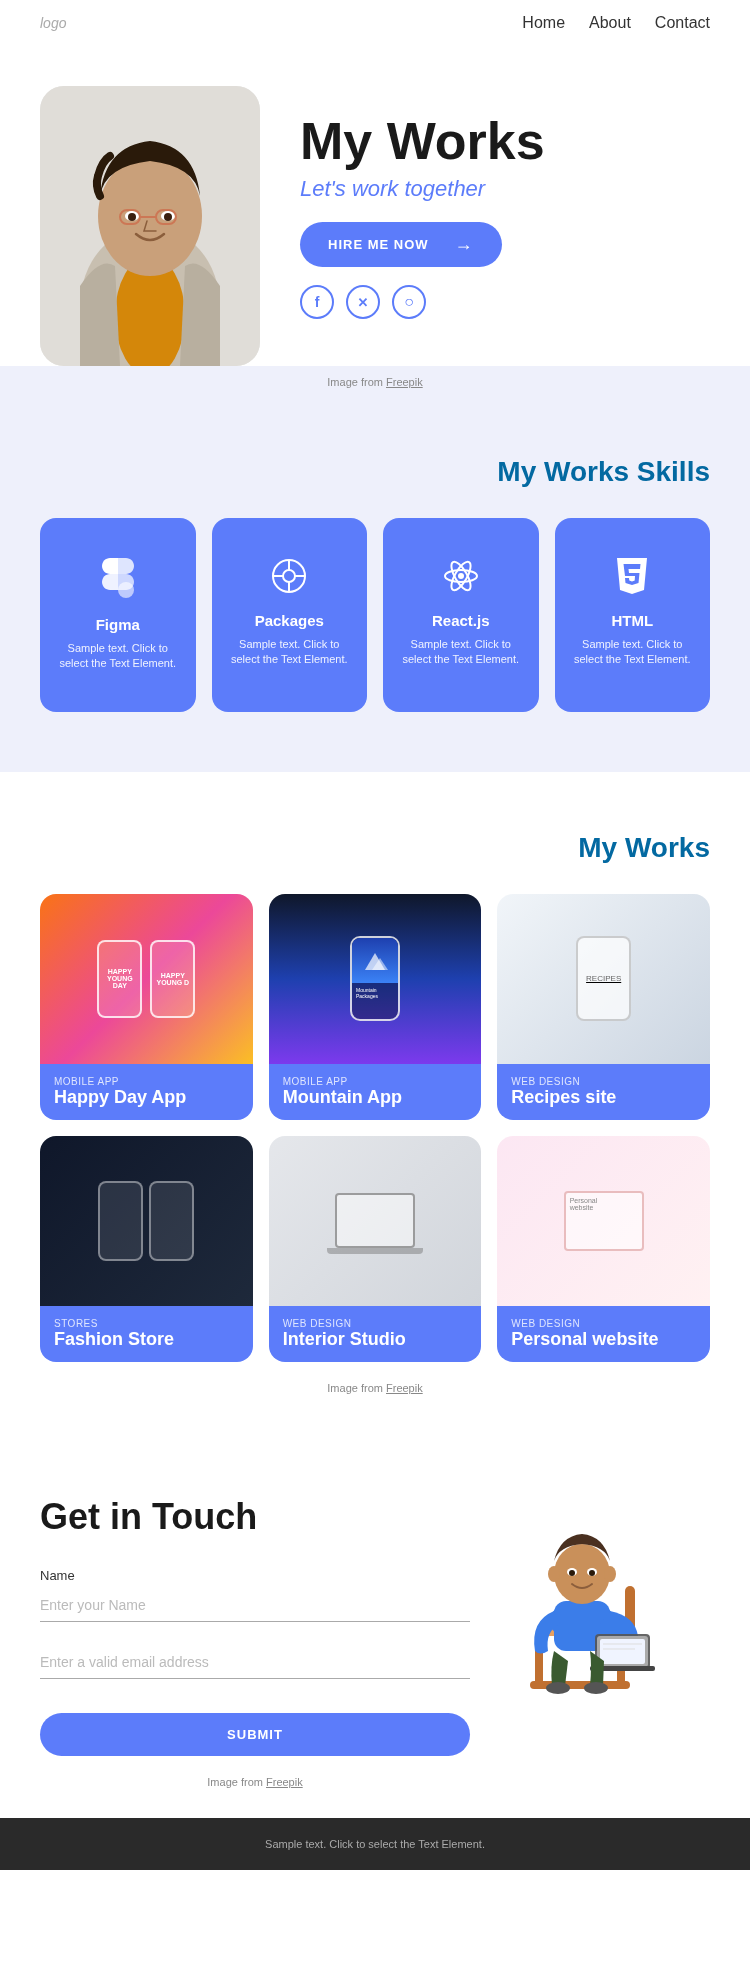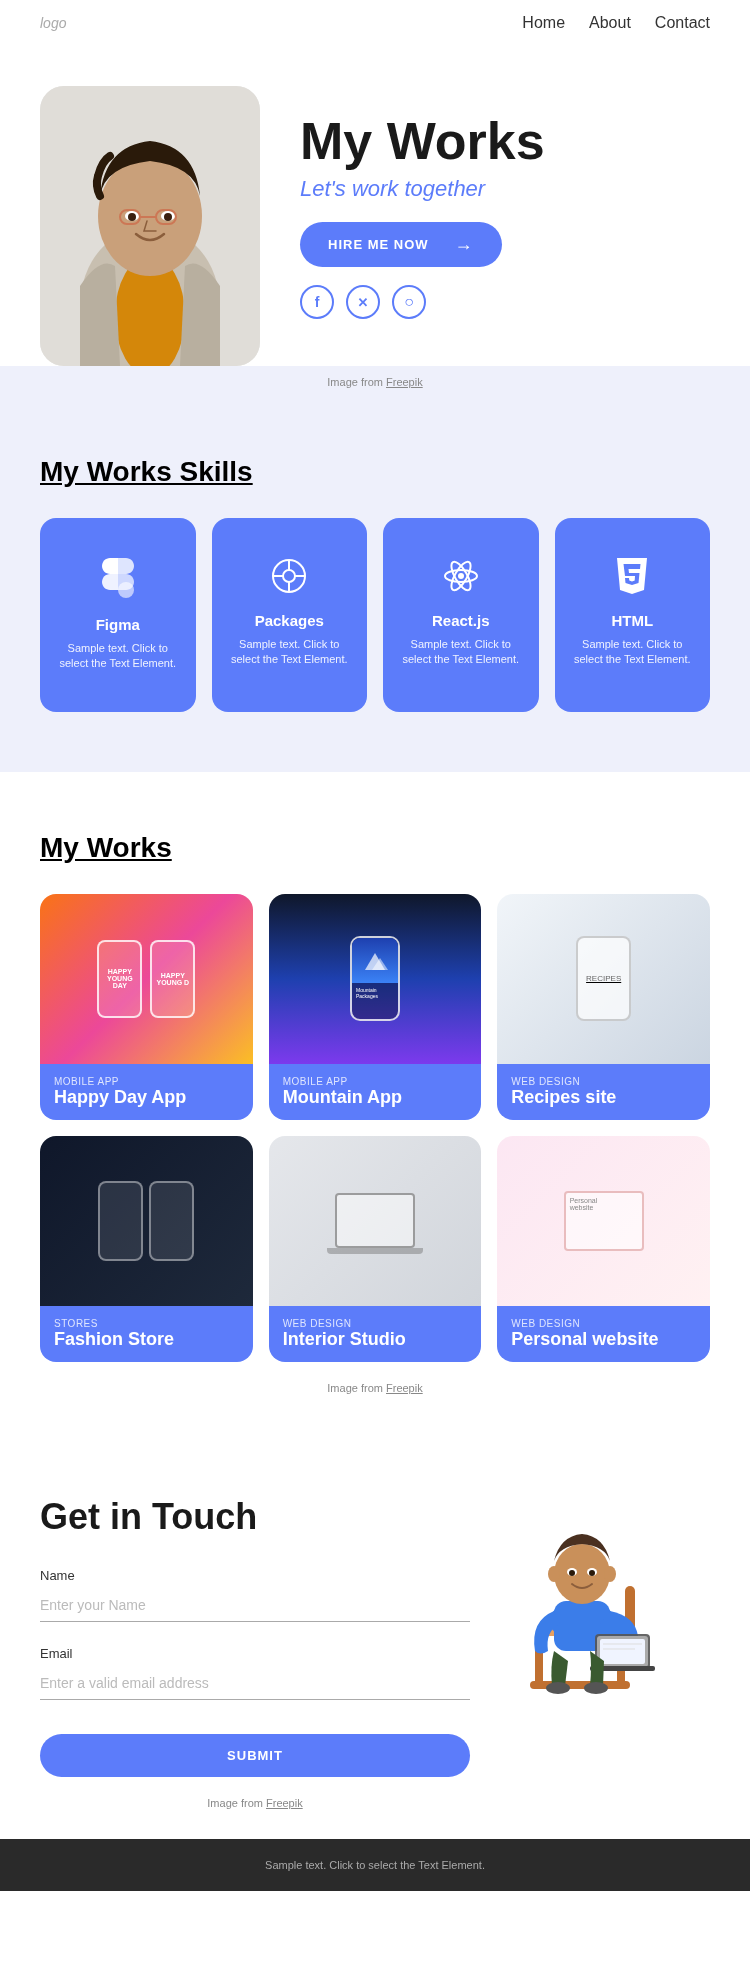--- a/index.html
+++ b/index.html
@@ -41,21 +41,21 @@
       width: 34px; height: 34px; border-radius: 50%; border: 2px solid #5c7cfa;
       display: flex; align-items: center; justify-content: center;
       color: #5c7cfa; font-size: 14px; font-weight: 700; cursor: pointer;
     }
     .hero-bottom-strip { background: #eef0fb; padding: 10px 40px 18px; }
     .image-credit { font-size: 11px; color: #888; text-align: center; }
     .image-credit a { color: #888; }
 
     
     .skills-section { background: #eef0fb; padding: 50px 40px 60px; }
-    .section-title { text-align: left; font-size: 28px; font-weight: 700; color: #000000; margin-bottom: 30px; text-decoration: underline; }
+    .section-title { text-align: right; font-size: 28px; font-weight: 700; color: #0369a1; margin-bottom: 30px; }
     .skills-grid { display: grid; grid-template-columns: repeat(4, 1fr); gap: 16px; }
     .skill-card {
       background: #5c7cfa; border-radius: 16px; padding: 40px 16px;
       text-align: center; color: #fff;
     }
     .skill-icon { font-size: 32px; margin-bottom: 10px; }
     .skill-name { font-size: 15px; font-weight: 700; margin-bottom: 8px; }
     .skill-desc { font-size: 11px; opacity: 0.9; line-height: 1.4; }
 
     
@@ -381,21 +381,20 @@
 <section class="contact-section">
   <div class="contact-form">
     <h2 class="contact-title">Get in Touch</h2>
 
     <div class="form-group">
       <label class="form-label">Name</label>
       <input class="form-input" type="text" placeholder="Enter your Name" style="">
     </div>
 
     <div class="form-group">
-      <label class="form-label">Email</label>
       <input class="form-input" type="email" placeholder="Enter a valid email address" style="">
     </div>
 
     <button class="submit-btn">SUBMIT</button>
     <p class="contact-credit image-credit" style="margin-top:20px;">
       Image from <a href="#">Freepik</a>
     </p>
   </div>
 
   <div class="contact-image">

